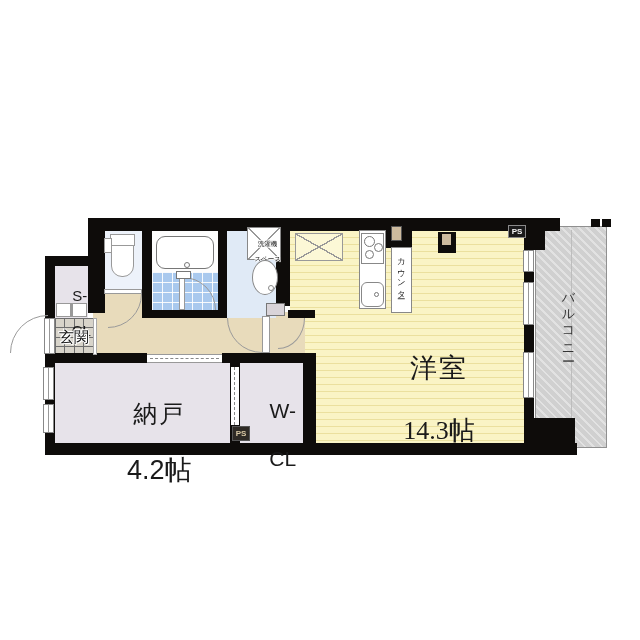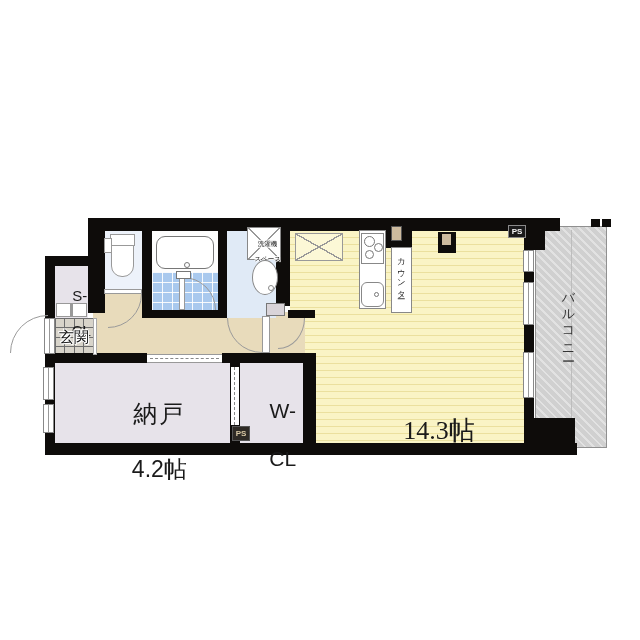--- a/index.html
+++ b/index.html
@@ -154,27 +154,27 @@
   <div class="fixture xbox" style="left:295px;top:233px;width:48px;height:28px;background-color:#fcf8d6;border-color:#999;"></div>
 
   <div class="psbox" style="left:508px;top:225px;width:18px;height:13px;background:#1a1a1a;color:#f2f2f2;border:1px solid #8a8a8a;">
     <span>PS</span>
   </div>
   <div class="psbox" style="left:232px;top:426px;width:18px;height:15px;background:#2e2a25;color:#d9c9a4;border:1px solid #555;">
     <span>PS</span>
   </div>
 
   <div class="lbl" style="left:330px;top:322px;width:180px;font-size:27px;letter-spacing:2px;">
-    <br>
+    <span>洋室</span><br>
     <span style="font-size:26px;letter-spacing:0;font-family:Liberation Serif, serif;">14.3帖</span>
   </div>
 
   <div class="lbl" style="left:62px;top:372px;width:160px;font-size:24px;letter-spacing:2px;">
     <span>納戸</span><br>
-    <span style="font-size:23px;letter-spacing:0;">4.2帖</span>
+    <span style="font-size:27px;letter-spacing:0;">4.2帖</span>
   </div>
 
   <div class="lbl" style="left:241px;top:375px;width:60px;font-size:21px;">
     <span>W-</span><br>
     <span>CL</span>
   </div>
 
   <div class="lbl" style="left:55px;top:270px;width:33px;font-size:15px;">
     <span>S-</span><br>
     <span>CL</span>

